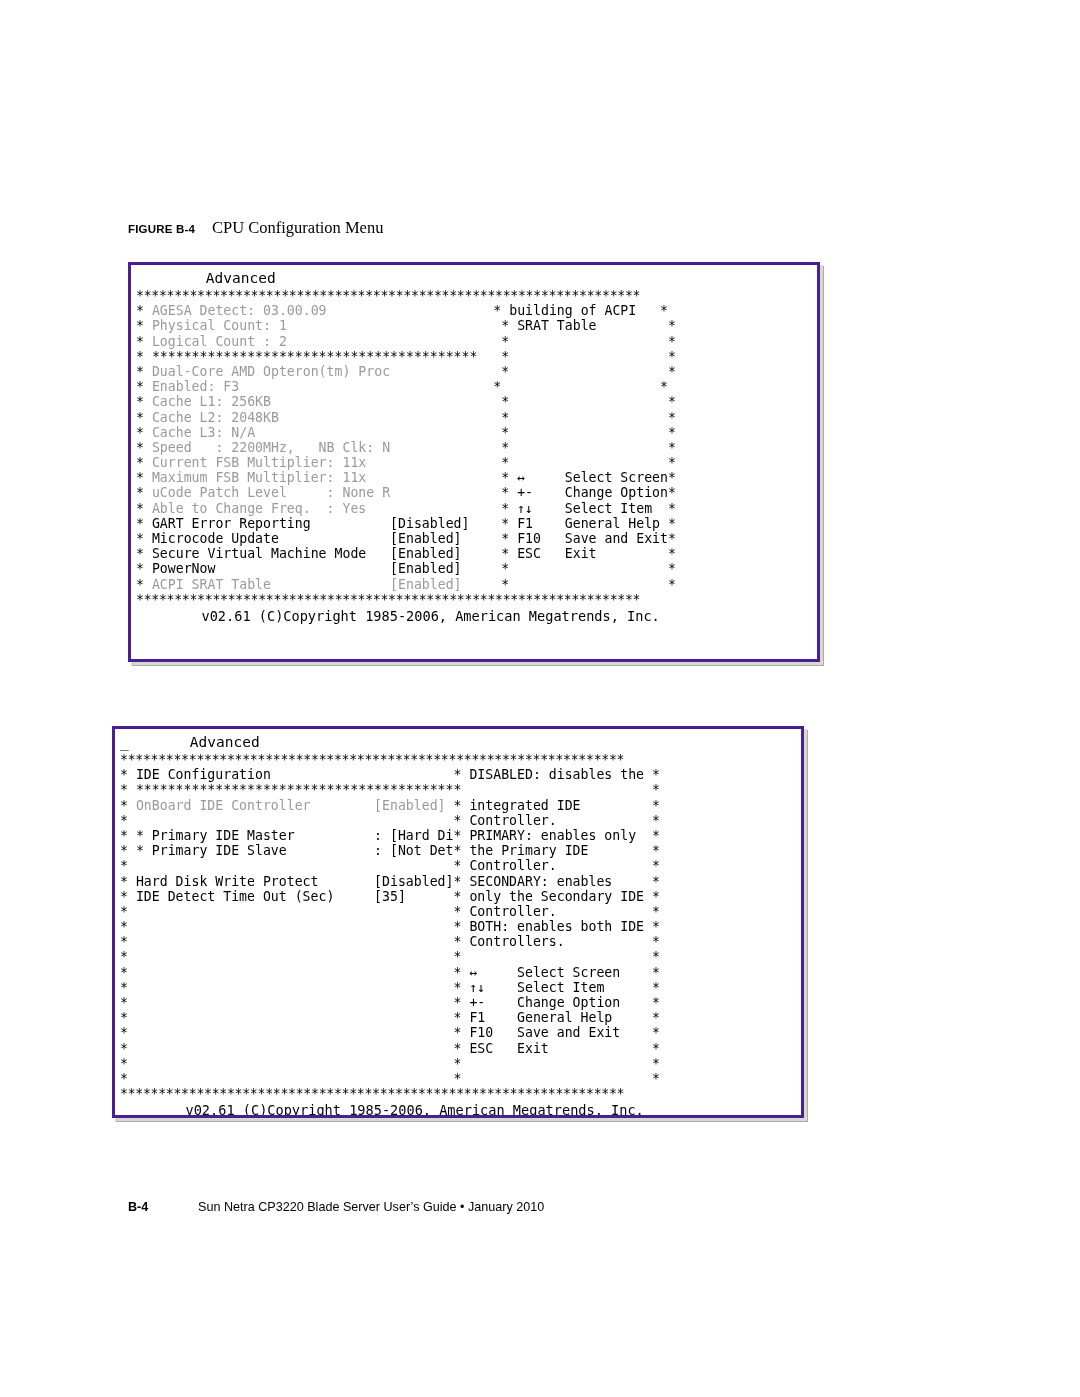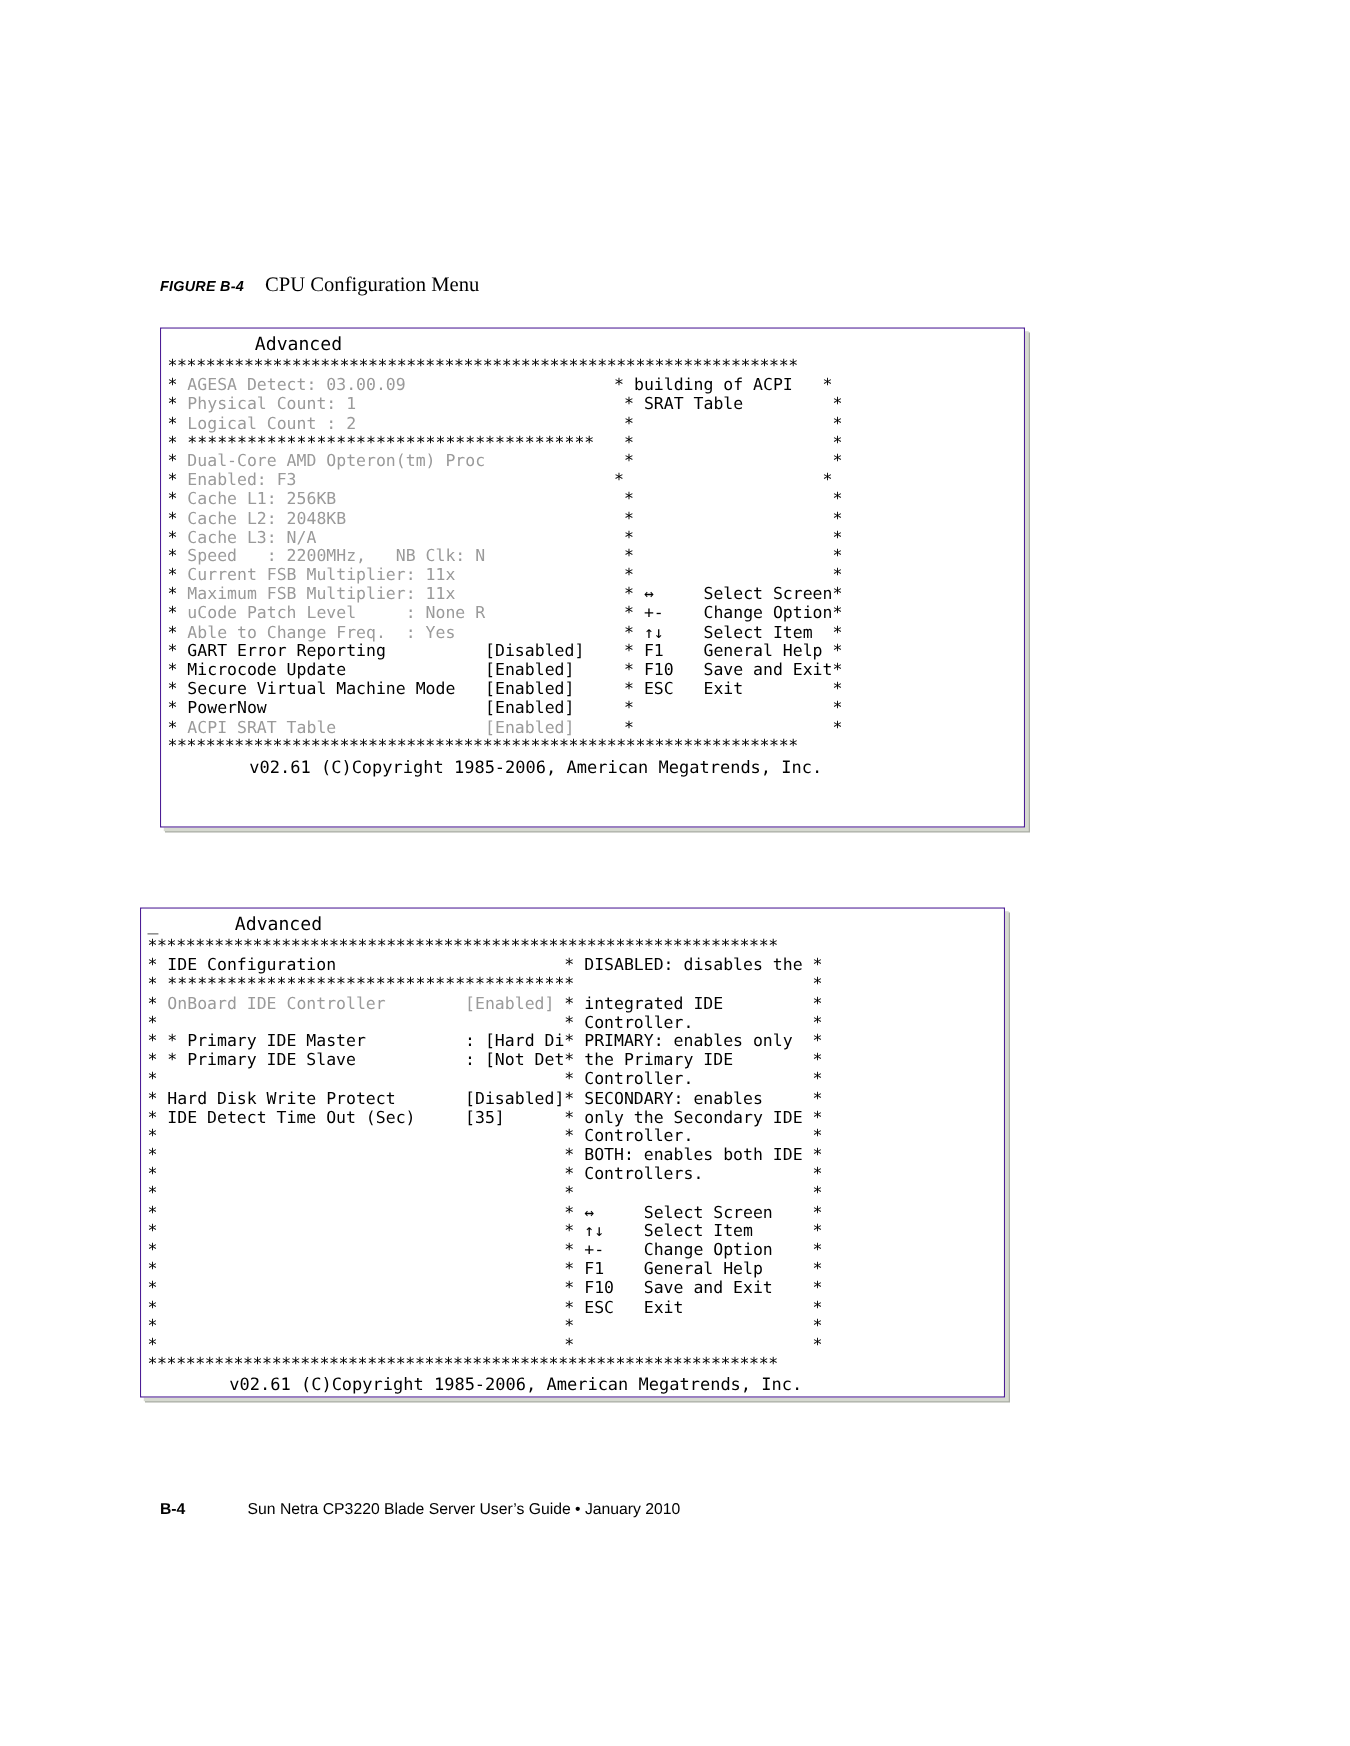--- a/index.html
+++ b/index.html
@@ -24,36 +24,35 @@
     align-items: baseline;
   }
   .fig-label {
     font-family: "Liberation Sans", sans-serif;
     font-weight: bold;
     font-size: 11.5px;
     letter-spacing: 0.2px;
     color: #000;
     width: 84px;
     display: inline-block;
-    font-style: italic;
   }
   .fig-title {
     font-family: "Liberation Serif", serif;
     font-size: 16.5px;
     color: #000000;
   }
 
   #caption-b4 { top: 218px; }
   #caption-b5 { top: 696px; margin-top: 42px; }
 
   
   .bios-window {
     position: absolute;
     background: #ffffff;
-    border: 1px solid #4c1d95;
+    border: 3px solid #4c1d95;
     box-shadow: 3px 3px 0 0 #d6d9d0, 4px 4px 0 0 #a9aca4;
     padding: 0;
   }
   #bios-cpu  { left: 128px; top: 262px; width: 692px; height: 400px; }
   #bios-ide  { left: 112px; top: 726px; width: 692px; height: 392px; }
 
   .bios-inner {
     position: relative;
     width: 100%;
     height: 100%;

